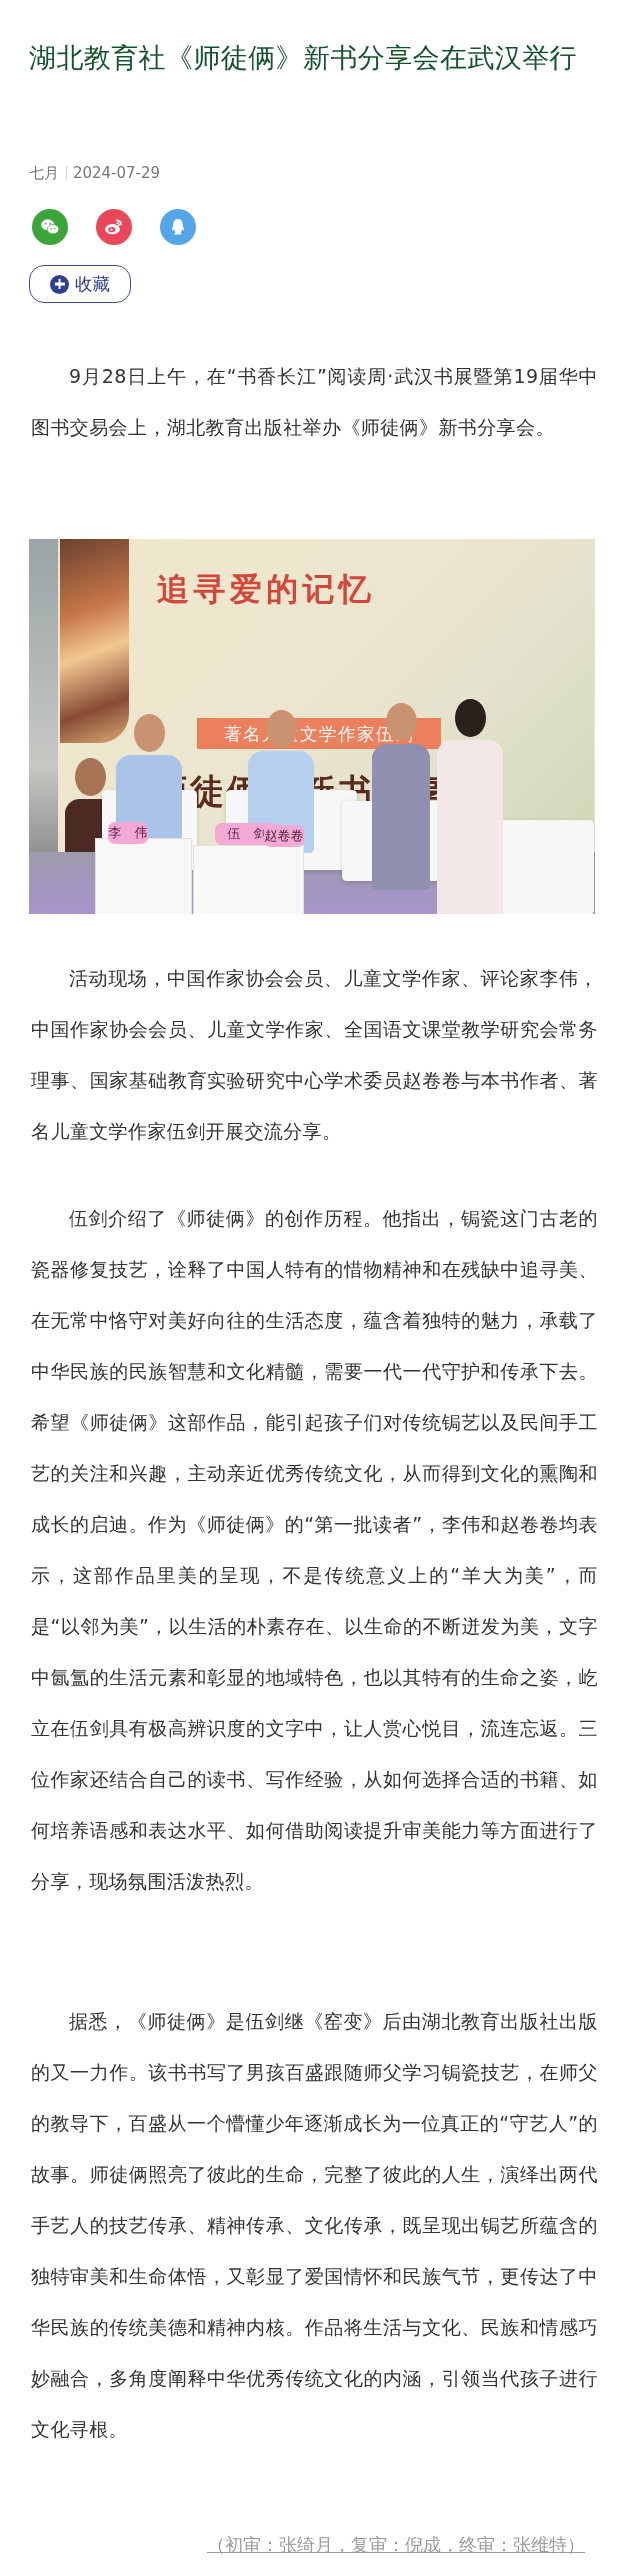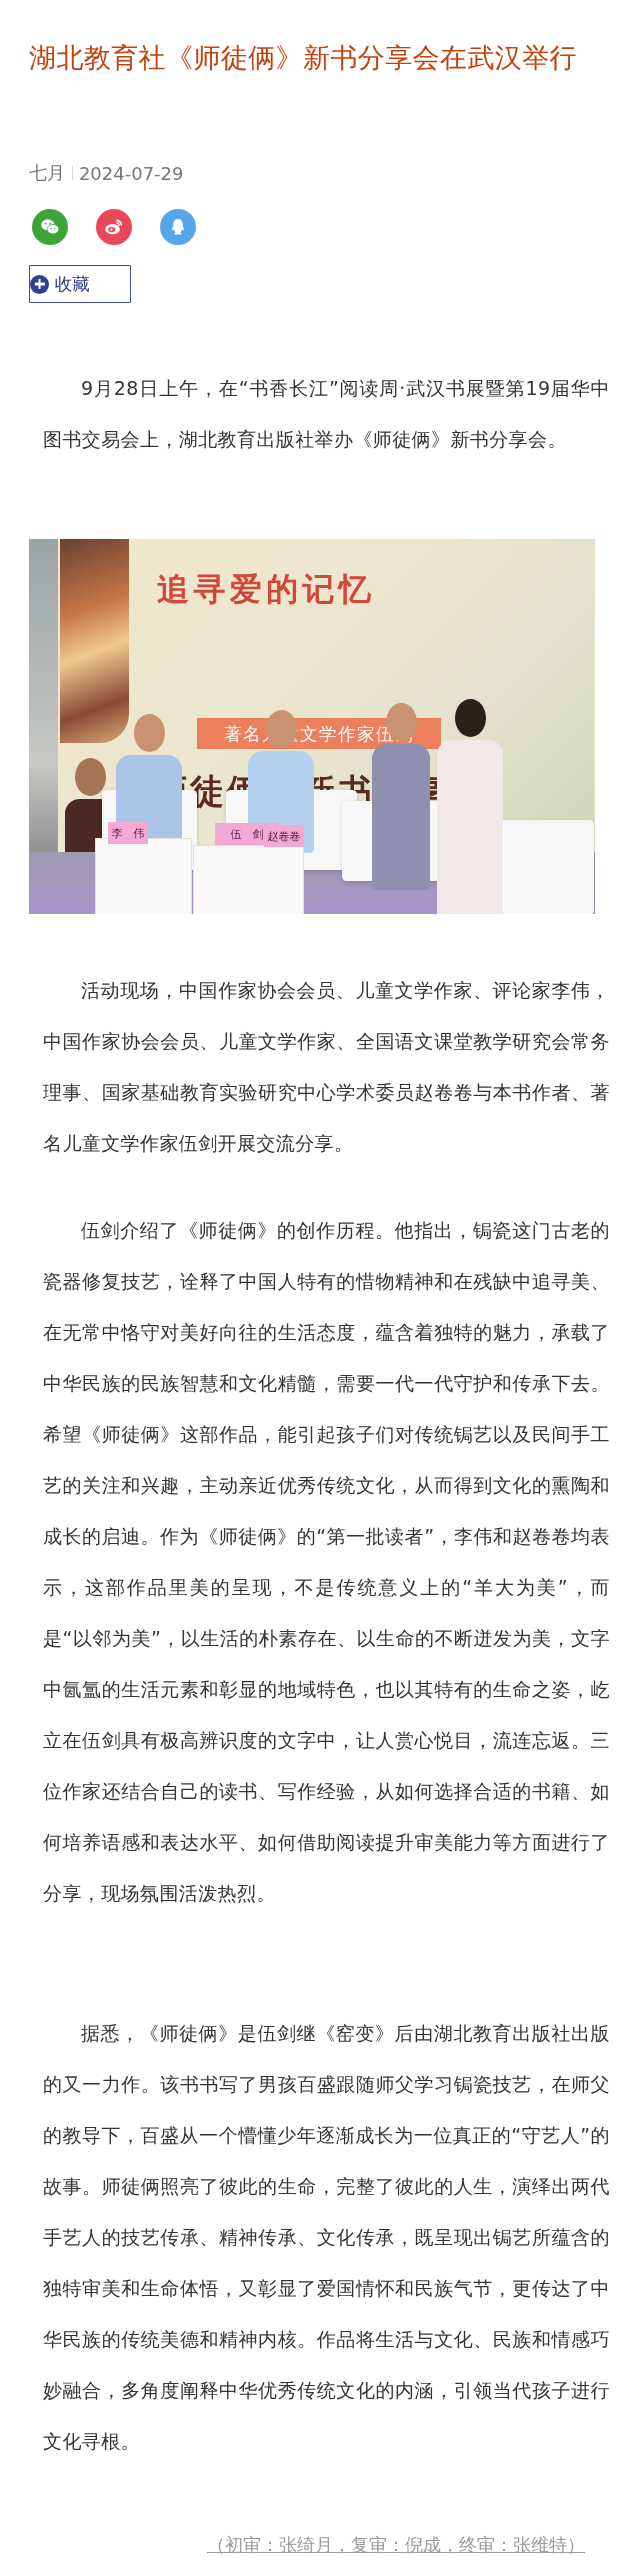--- a/index.html
+++ b/index.html
@@ -8,59 +8,59 @@
     height: 2576px;
     position: relative;
     overflow: hidden;
     font-family: "DejaVu Sans", "Liberation Sans", sans-serif;
     color: #333333;
   }
   .page { position: absolute; left: 0; top: 0; width: 624px; }
 
   .title {
     position: absolute; left: 29px; top: 35px; width: 569px;
-    font-size: 27px; line-height: 45px; color: #c2410c; margin: 0;
+    font-size: 27px; line-height: 45px; color: #14532d; margin: 0;
     font-weight: normal; letter-spacing: 0.4px;
   }
   .meta {
     position: absolute; left: 29px; top: 162px; height: 22px;
     display: flex; align-items: center;
-    font-size: 18px; color: #777777;
+    font-size: 15px; color: #777777;
   }
   .meta .sep { width: 0.7px; height: 14.6px; background: #d5d5d5; margin: 0 6.6px; }
 
   .share { position: absolute; left: 32px; top: 209px; display: flex; }
   .share .circle {
     width: 36px; height: 36px; border-radius: 50%;
     display: flex; align-items: center; justify-content: center;
     margin-right: 28px; cursor: pointer;
   }
   .share .circle svg { width: 22px; height: 22px; }
 
   .fav {
     position: absolute; left: 29px; top: 265px; width: 102px; height: 38px;
-    border: 1.5px solid #3d4b99; border-radius: 1px; box-sizing: border-box;
-    display: flex; align-items: center; justify-content: flex-start;
+    border: 1.5px solid #3d4b99; border-radius: 15px; box-sizing: border-box;
+    display: flex; align-items: center; justify-content: center;
     color: #2e3a86; font-size: 17.5px; cursor: pointer; background: #fff;
   }
   .fav .plus {
     width: 19px; height: 19px; border-radius: 50%; background: #2f3f92;
     position: relative; margin-right: 5.8px;
   }
   .fav .plus::before, .fav .plus::after {
     content: ""; position: absolute; background: #fff; left: 50%; top: 50%;
     transform: translate(-50%, -50%);
   }
   .fav .plus::before { width: 10.2px; height: 2.9px; }
   .fav .plus::after { width: 2.9px; height: 10.2px; }
 
   .para {
     position: absolute; left: 31px; width: 567px;
     font-size: 19px; line-height: 51px; color: #333333;
-    text-indent: 2em; margin: 12px; text-align: justify;
+    text-indent: 2em; margin: 0; text-align: justify;
     letter-spacing: 0.4px;
   }
 
   .photo {
     position: absolute; left: 29px; top: 539px; width: 566px; height: 375px;
     overflow: hidden; background: #e9e3c9;
   }
   .photo .bg-left { position: absolute; left: 0; top: 0; width: 29px; height: 375px;
     background: linear-gradient(#9aa3a6, #c6c8c3 60%, #6a6d70); }
   .photo .banner {
@@ -99,23 +99,24 @@
   .photo .floor {
     position: absolute; left: 0; top: 313px; width: 566px; height: 62px;
     background: linear-gradient(#9f9aae, #a695cc);
   }
   .photo .sofa { position: absolute; background: #f7f7f7; border-radius: 4.4px; box-shadow: 0 1.5px 4.4px rgba(0,0,0,.15); }
   .photo .table { position: absolute; background: #faf7f7; border: 0.7px solid #e4dede; }
   .photo .person { position: absolute; }
   .photo .person .head { width: 31px; height: 38px; border-radius: 50%; background: #c99270; margin: 0 auto; }
   .photo .person .body { border-radius: 14.6px 14.6px 4.4px 4.4px; margin-top: 2.9px; }
   .photo .nameplate {
-    position: absolute; background: #f2a9d4; color: #5a1e3e; font-size: 11px;
+    position: absolute; background: #f2a9d4; color: #5a1e3e; font-size: 13px;
     display: flex; align-items: center; justify-content: center;
     font-family: "DejaVu Serif", serif;
+    border-radius: 7px;
   }
 
   .footer {
     position: absolute; right: 39px; top: 2532px;
     font-size: 18px; color: #9a9a9a; line-height: 26px; text-decoration: underline;
   }
 </style>
 </head>
 <body>
 

